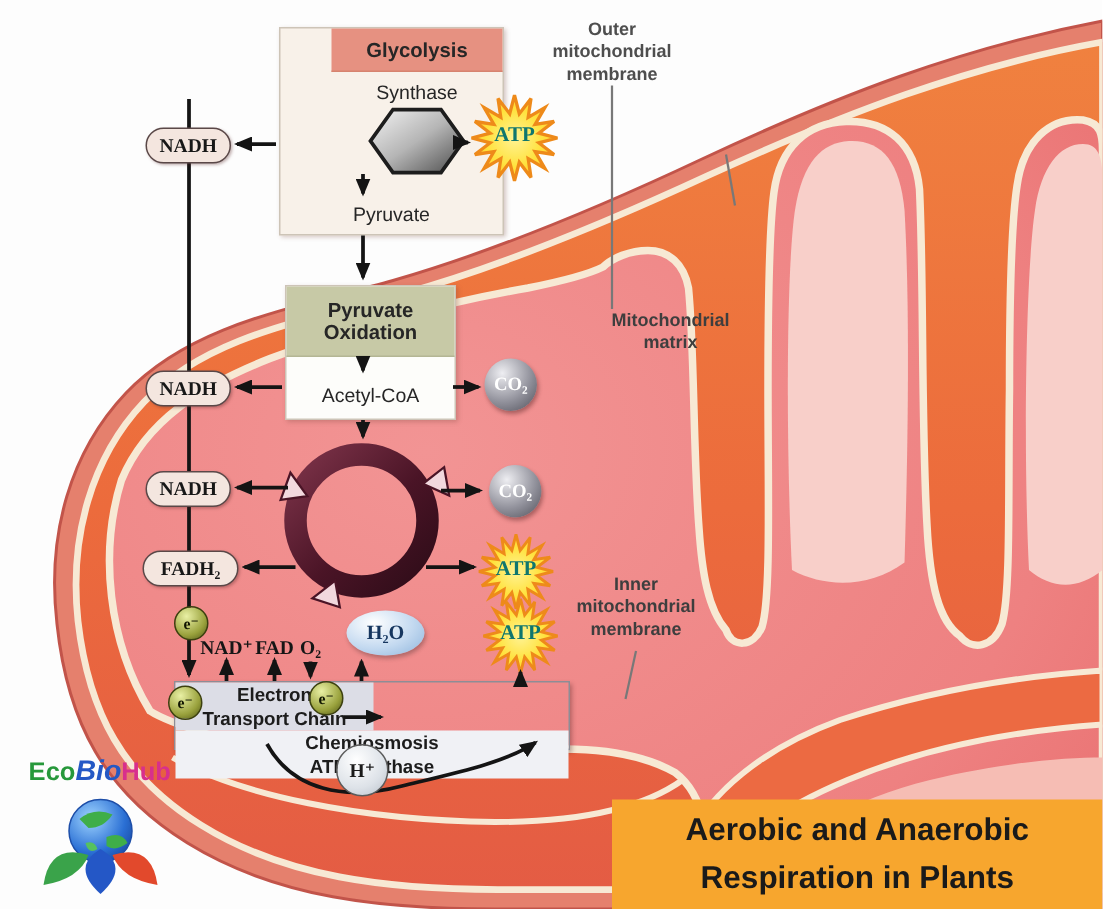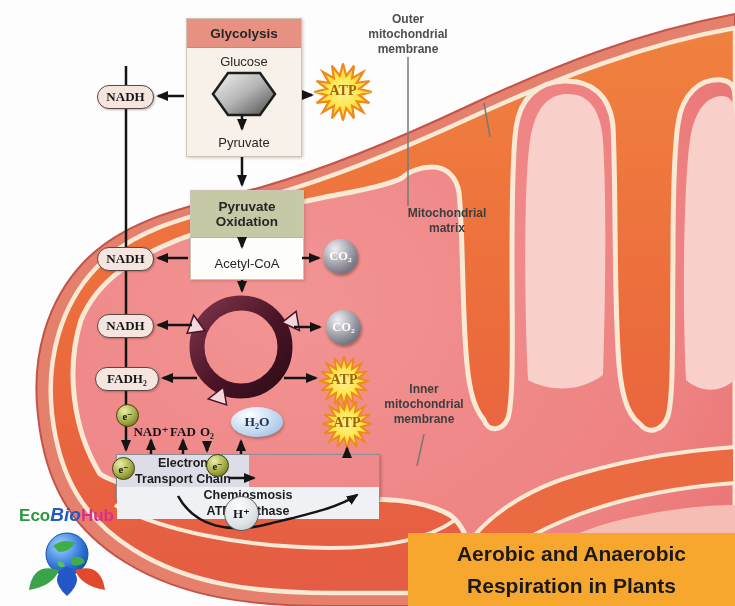--- a/index.html
+++ b/index.html
@@ -25,21 +25,21 @@
   .co2{width:35px;height:35px;background:radial-gradient(circle at 34% 28%,#eeeef2,#93939d 55%,#4e4e58);
        color:#fff;font-size:12.5px;box-shadow:1px 2px 3px rgba(60,20,20,.4);}
   .elec{width:21px;height:21px;background:radial-gradient(circle at 35% 28%,#e9f0a4,#99a13c 62%,#4f5516);
        color:#101500;font-size:10.5px;border:1px solid #3c400f;}
   .h2o{width:52px;height:30px;border-radius:50%;
        background:radial-gradient(ellipse at 35% 28%,#ffffff,#c3d9f0 55%,#8db4dc);
        color:#16365f;font-size:13.5px;display:flex;align-items:center;justify-content:center;
        box-shadow:1px 2px 3px rgba(60,40,40,.35);}
   .hplus{width:33px;height:33px;background:radial-gradient(circle at 38% 30%,#ffffff,#dde2e8 60%,#b9c0c9);
        border:1px solid #5c5c5c;color:#1a1a1a;font-size:13px;}
-  .atplabel{font-size:14px;color:#a16207;text-align:center;width:60px;}
+  .atplabel{font-size:14px;color:#0f766e;text-align:center;width:60px;}
   .etcbox{border:1px solid #8d8d96;box-shadow:1px 2px 3px rgba(70,30,30,.35);display:flex;}
   .etcleft{width:132px;background:#dcdde6;display:flex;align-items:center;justify-content:center;
        font-weight:bold;font-size:12.5px;color:#1c1c1c;text-align:center;white-space:pre-line;line-height:16px;}
   .etcright{flex:1;background:#f0f1f5;display:flex;align-items:center;justify-content:center;
        font-weight:bold;font-size:12.5px;color:#1c1c1c;text-align:center;white-space:pre-line;line-height:16px;}
   .citric{font-size:13.5px;font-weight:bold;color:#35101e;text-align:center;
        white-space:pre-line;line-height:16px;}
   #banner{background:#f7a62e;display:flex;flex-direction:column;align-items:center;justify-content:center;}
   #banner div{font-weight:bold;font-size:21px;color:#1a1a1a;line-height:32px;}
   .logo-eco{color:#27983b;font-weight:bold;font-size:17px;}
@@ -91,23 +91,23 @@
          C607,210 605,310 603,375 C580,392 550,392 528,380 Z" fill="#f8cfc9"></path>
     <path d="M686,380 C682,300 684,180 690,140 C694,112 706,96 722,96 C732,96 735,104 735,120
          L735,380 C718,394 700,392 686,380 Z" fill="#f8cfc9"></path>
     <path d="M500,606 C520,560 560,535 620,520 C670,508 710,505 735,505 L735,560
          C680,560 620,572 575,590 C555,598 540,602 532,606 Z" fill="#f6bdb4"></path>
     <path d="M115,505 C160,530 240,547 330,548 C390,548 430,538 455,520" fill="none" stroke="#f7e9d4" stroke-width="4"></path>
 
     <line x1="126" y1="66" x2="126" y2="450" stroke="#141414" stroke-width="2.5" marker-end="url(#ahb)"></line>
   </svg>
 
-  <div class="abs procbox z1" style="left:186px;top:18px;width:114px;height:137px;">
+  <div class="abs procbox z1" style="left:186px;top:18px;width:114px;height:137px;padding-left:34px;">
     <div class="hdr glychdr">Glycolysis</div>
-    <div class="bodytxt" style="margin-top:6px;">Glucose</div>
+    <div class="bodytxt" style="margin-top:6px;">Synthase</div>
     <svg width="66" height="46" style="display:block;margin:2px auto 0;">
       <defs>
           <linearGradient id="hexG" x1="0" y1="0" x2="1" y2="1">
         <stop offset="0" stop-color="#f4f4f4"></stop>
             <stop offset="0.5" stop-color="#b5b5b5"></stop>
         <stop offset="1" stop-color="#4a4a4a"></stop>
           </linearGradient>
         </defs>
       <polygon points="17,2 49,2 64,23 49,44 17,44 2,23" fill="url(#hexG)" stroke="#1d1d1d" stroke-width="2.5"></polygon>
     </svg>

